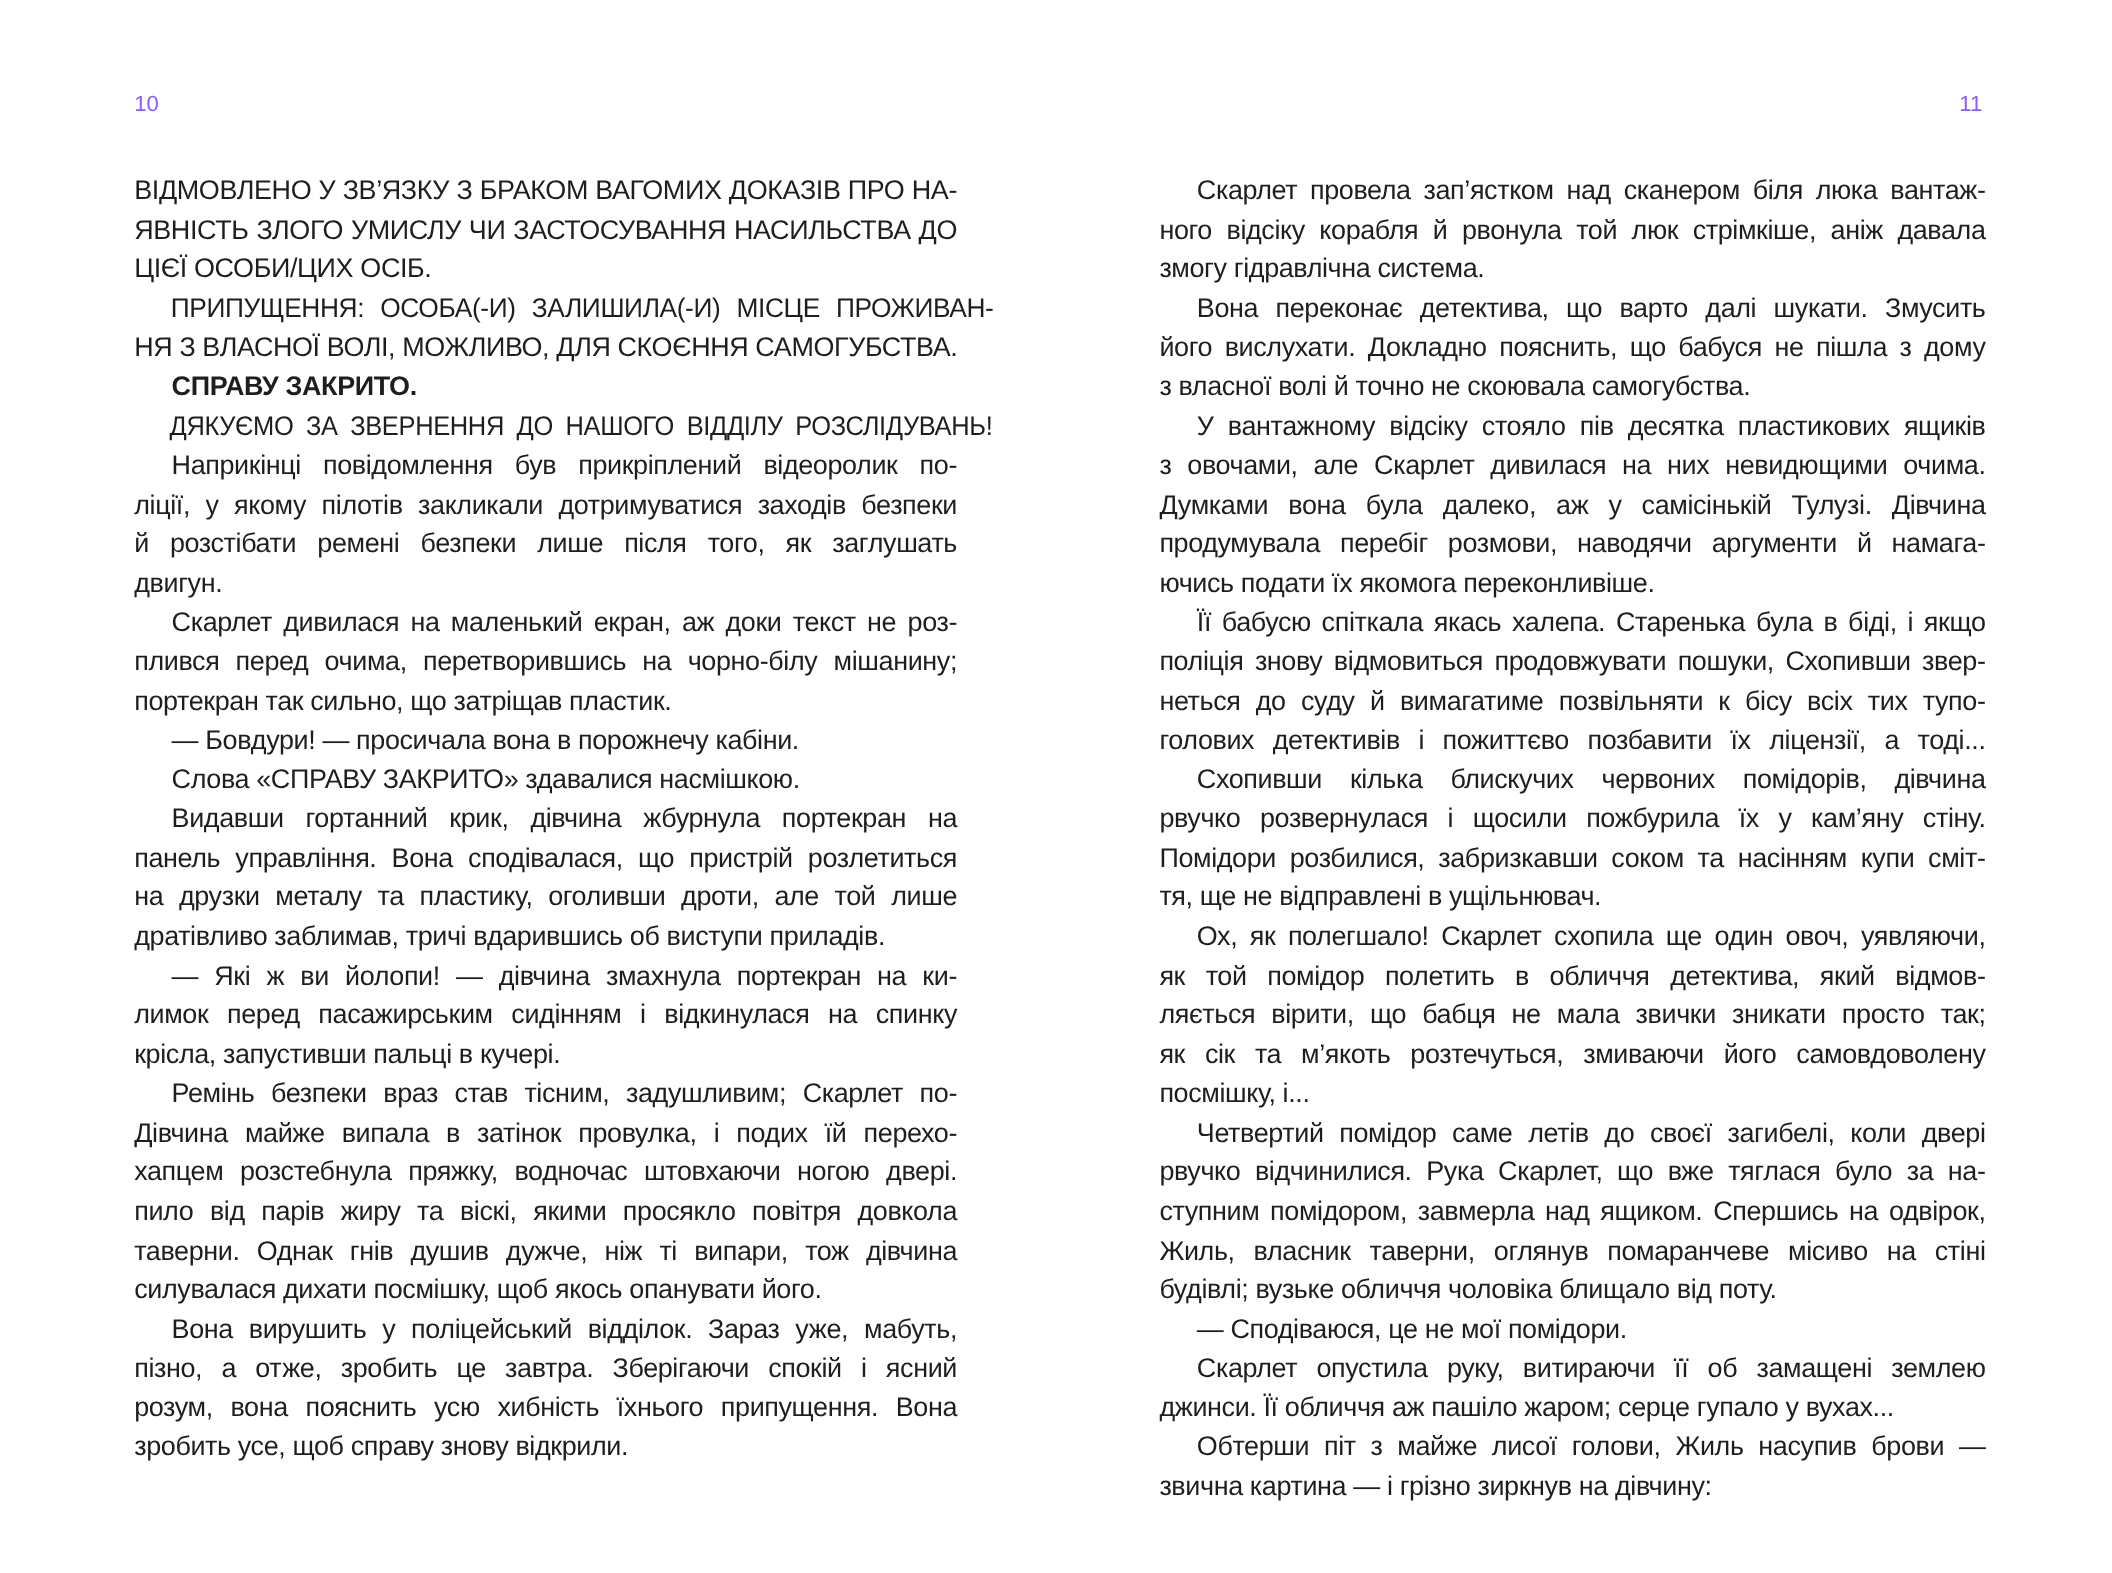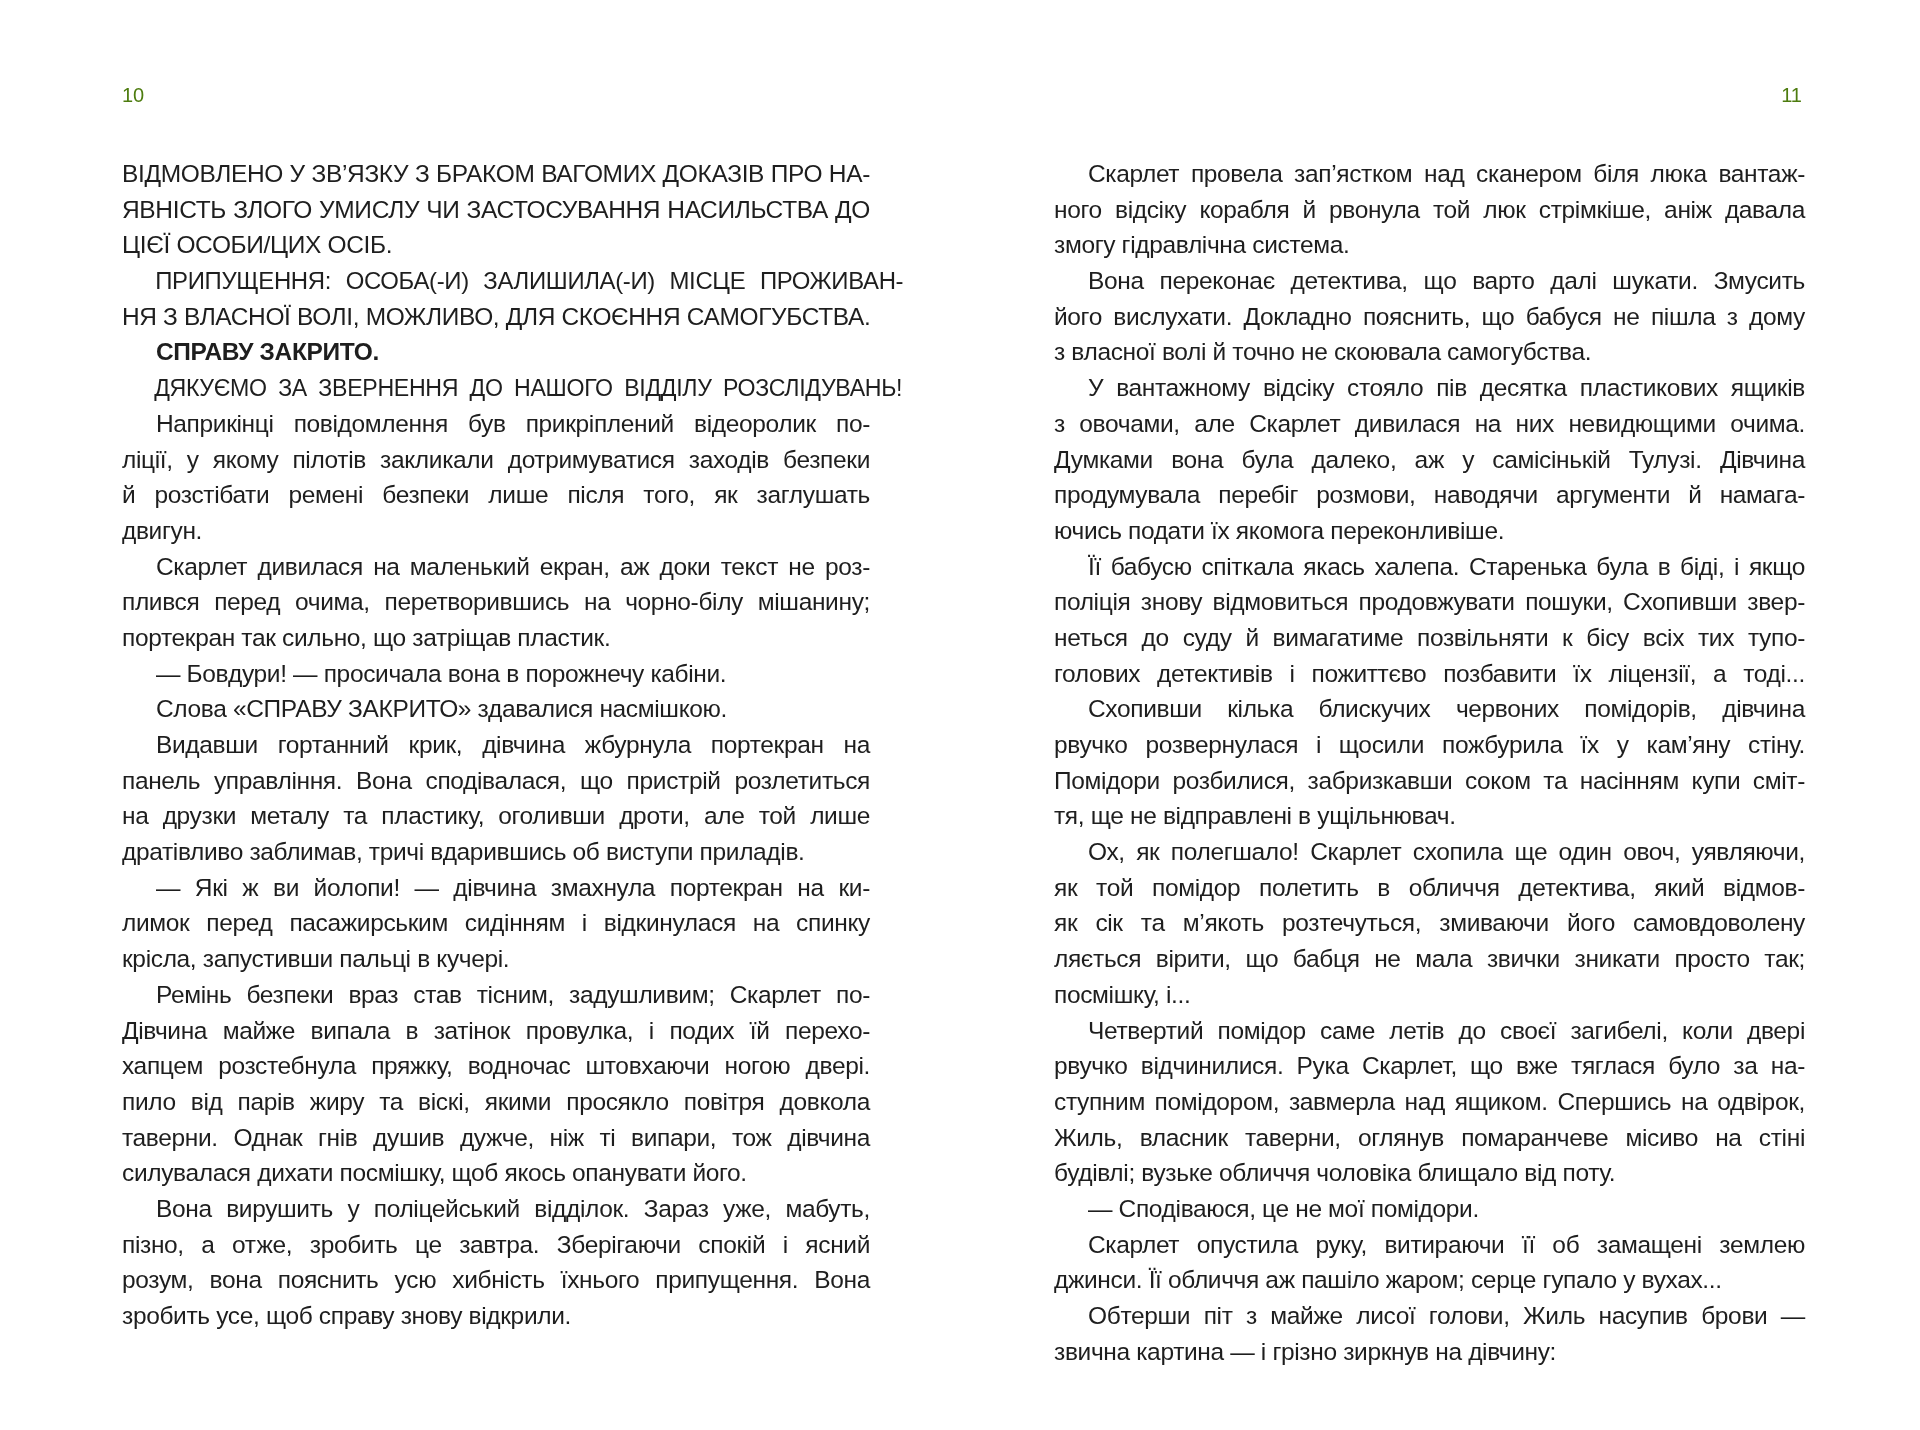--- a/index.html
+++ b/index.html
@@ -3,21 +3,21 @@
 <meta charset="utf-8">
 <style>
   html, body { margin: 0; padding: 0; }
   body {
     width: 1920px; height: 1430px; background: #ffffff; position: relative; overflow: hidden;
     font-family: "Liberation Sans", sans-serif; color: #1e1e1e;
   }
   .page { position: absolute; top: 0; height: 1430px; }
   .page-left { left: 0; width: 960px; }
   .page-right { left: 960px; width: 960px; }
-  .page-number { position: absolute; top: 84px; font-size: 20px; color: #4d7c0f; }
+  .page-number { position: absolute; top: 84px; font-size: 20px; color: #8b5cf6; }
   .page-left .page-number { left: 122px; }
   .page-right .page-number { right: 118px; }
   .text-block { position: absolute; top: 156px; }
   .page-left .text-block { left: 122px; width: 748px; }
   .page-right .text-block { left: 94px; width: 751px; }
   .line {
     height: 35.7px; line-height: 35.7px; font-size: 24.5px; white-space: nowrap;
     text-align: justify; text-align-last: justify; letter-spacing: -0.35px;
     transform-origin: left center;
   }
@@ -84,22 +84,22 @@
       <div class="line indent">Її бабусю спіткала якась халепа. Старенька була в біді, і якщо</div>
       <div class="line">поліція знову відмовиться продовжувати пошуки, Схопивши звер-</div>
       <div class="line">неться до суду й вимагатиме позвільняти к бісу всіх тих тупо-</div>
       <div class="line">голових детективів і пожиттєво позбавити їх ліцензії, а тоді...</div>
       <div class="line indent">Схопивши кілька блискучих червоних помідорів, дівчина</div>
       <div class="line">рвучко розвернулася і щосили пожбурила їх у кам’яну стіну.</div>
       <div class="line">Помідори розбилися, забризкавши соком та насінням купи сміт-</div>
       <div class="line last">тя, ще не відправлені в ущільнювач.</div>
       <div class="line indent">Ох, як полегшало! Скарлет схопила ще один овоч, уявляючи,</div>
       <div class="line">як той помідор полетить в обличчя детектива, який відмов-</div>
+      <div class="line">ляється вірити, що бабця не мала звички зникати просто так;</div>
       <div class="line">як сік та м’якоть розтечуться, змиваючи його самовдоволену</div>
-      <div class="line">ляється вірити, що бабця не мала звички зникати просто так;</div>
       <div class="line last">посмішку, і...</div>
       <div class="line indent">Четвертий помідор саме летів до своєї загибелі, коли двері</div>
       <div class="line">рвучко відчинилися. Рука Скарлет, що вже тяглася було за на-</div>
       <div class="line">ступним помідором, завмерла над ящиком. Спершись на одвірок,</div>
       <div class="line">Жиль, власник таверни, оглянув помаранчеве місиво на стіні</div>
       <div class="line last">будівлі; вузьке обличчя чоловіка блищало від поту.</div>
       <div class="line indent last">— Сподіваюся, це не мої помідори.</div>
       <div class="line indent">Скарлет опустила руку, витираючи її об замащені землею</div>
       <div class="line last">джинси. Її обличчя аж пашіло жаром; серце гупало у вухах...</div>
       <div class="line indent">Обтерши піт з майже лисої голови, Жиль насупив брови —</div>

